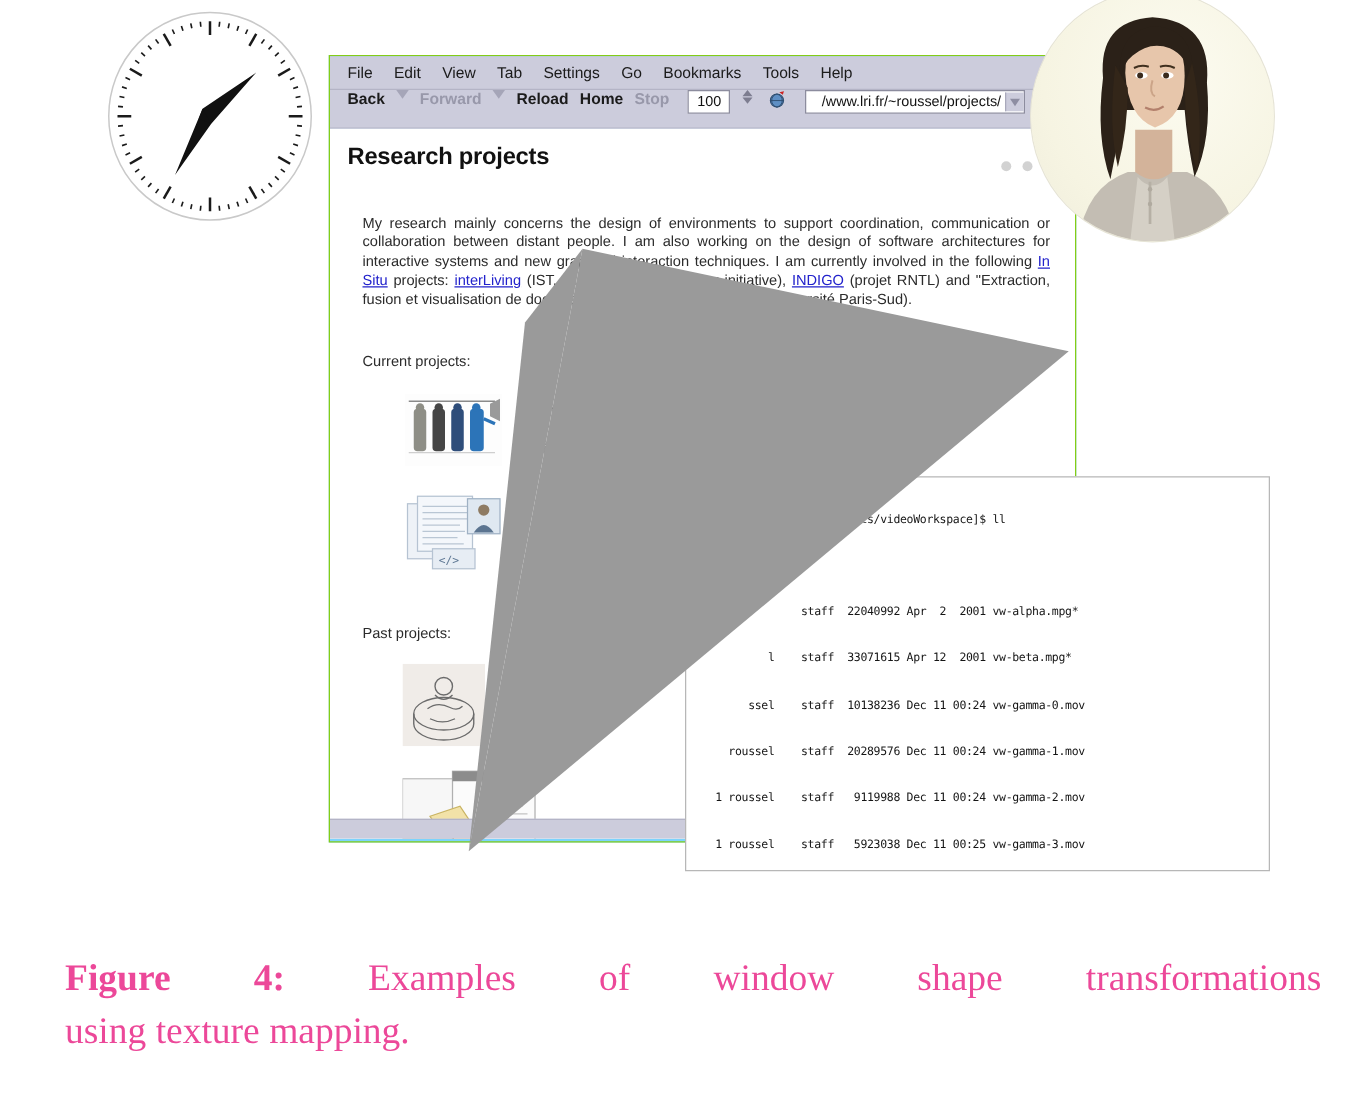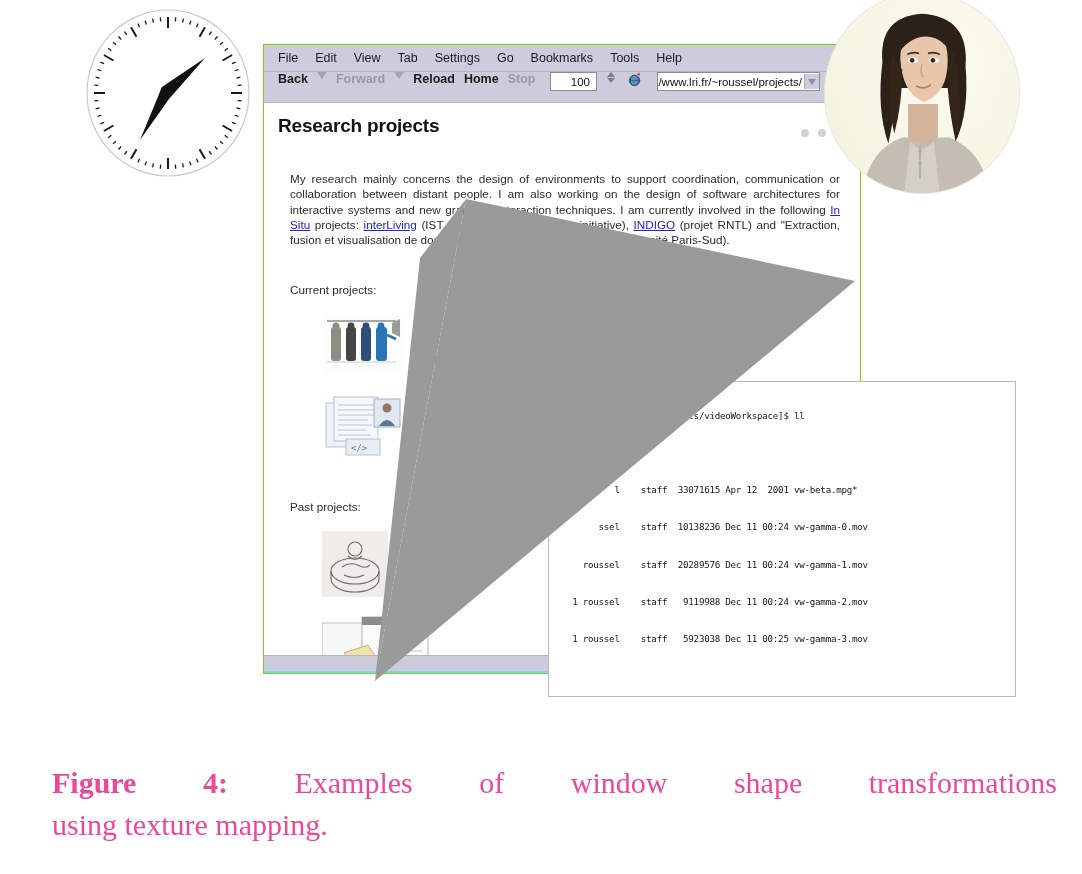--- a/index.html
+++ b/index.html
@@ -82,21 +82,20 @@
   .zoom-field {
     width: 32px; height: 17px;
     background: #ffffff;
     border: 1px solid #8c8c9e;
     font-size: 11.5px;
     display: flex;
     align-items: center;
     justify-content: center;
     color: #111;
     margin-left: 6px;
-    padding-left: 13px;
   }
   .spinner-arrows {
     display: flex; flex-direction: column; gap: 1px;
     margin-left: 1px;
   }
   .spin-up {
     width:0;height:0;border-left:4px solid transparent;border-right:4px solid transparent;
     border-bottom:5px solid #7d7d90;
   }
   .spin-dn {
@@ -112,21 +111,21 @@
     display: flex;
     align-items: center;
     margin-left: 5px;
     margin-right: 3px;
     min-width: 0;
   }
   .url-text {
     flex: 1;
     font-size: 11.5px;
     color: #111;
-    padding-left: 0;
+    padding-left: 12px;
     white-space: nowrap;
     overflow: hidden;
     text-overflow: clip;
   }
   .url-drop {
     width: 14px; height: 15px;
     background: #ccccdc;
     border-left: 1px solid #a9a9bb;
     display: flex; align-items: center; justify-content: center;
     flex: 0 0 auto;
@@ -496,20 +495,21 @@
       </svg>
 
       <div class="status-bar"></div>
     </div>
   </div>
 
   <div id="terminal-window">
     <div class="term-inner">
       <span class="term-line">                          ts/videoWorkspace]$ ll</span>
       <span class="term-line"></span>
+      <span class="term-line">                 staff  22040992 Apr  2  2001 vw-alpha.mpg*</span>
       <span class="term-line">            l    staff  33071615 Apr 12  2001 vw-beta.mpg*</span>
       <span class="term-line">         ssel    staff  10138236 Dec 11 00:24 vw-gamma-0.mov</span>
       <span class="term-line">      roussel    staff  20289576 Dec 11 00:24 vw-gamma-1.mov</span>
       <span class="term-line">    1 roussel    staff   9119988 Dec 11 00:24 vw-gamma-2.mov</span>
       <span class="term-line">    1 roussel    staff   5923038 Dec 11 00:25 vw-gamma-3.mov</span>
       
       
       
     </div>
   </div>

